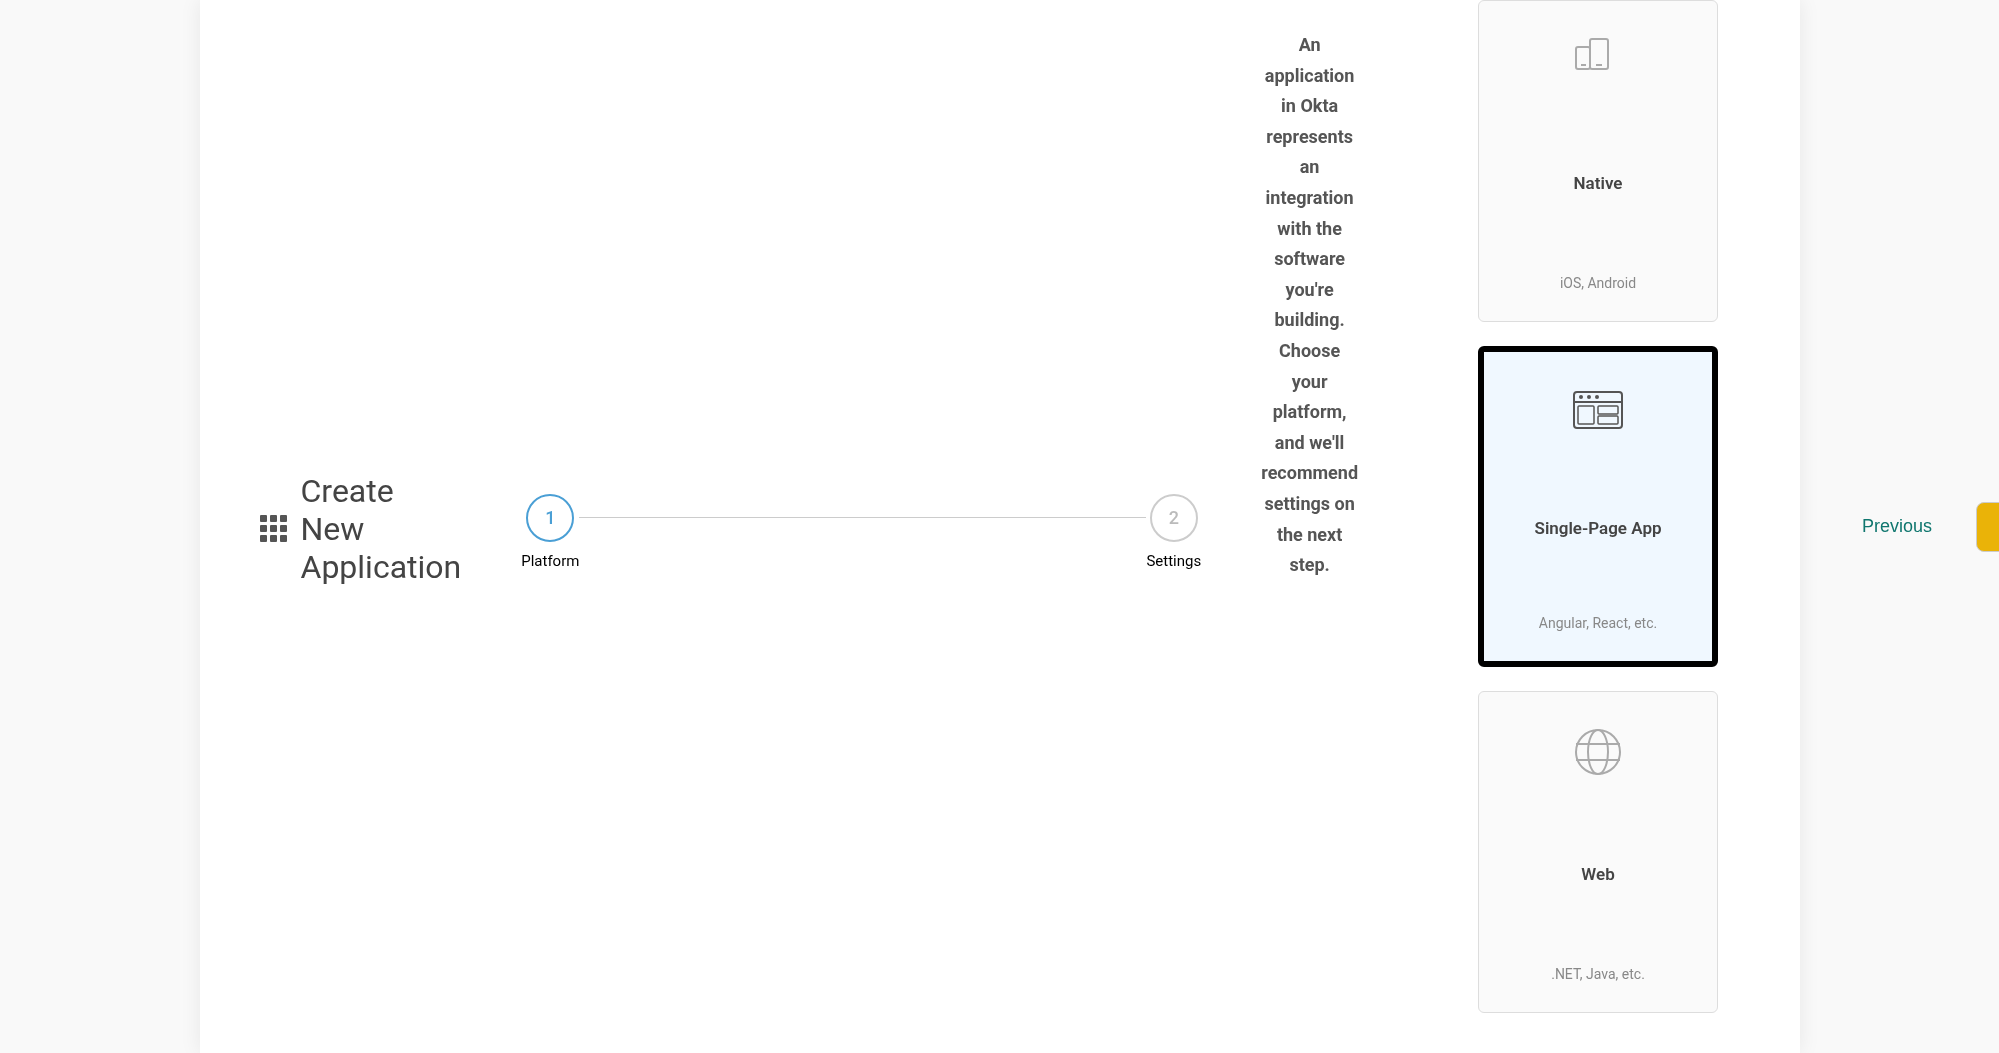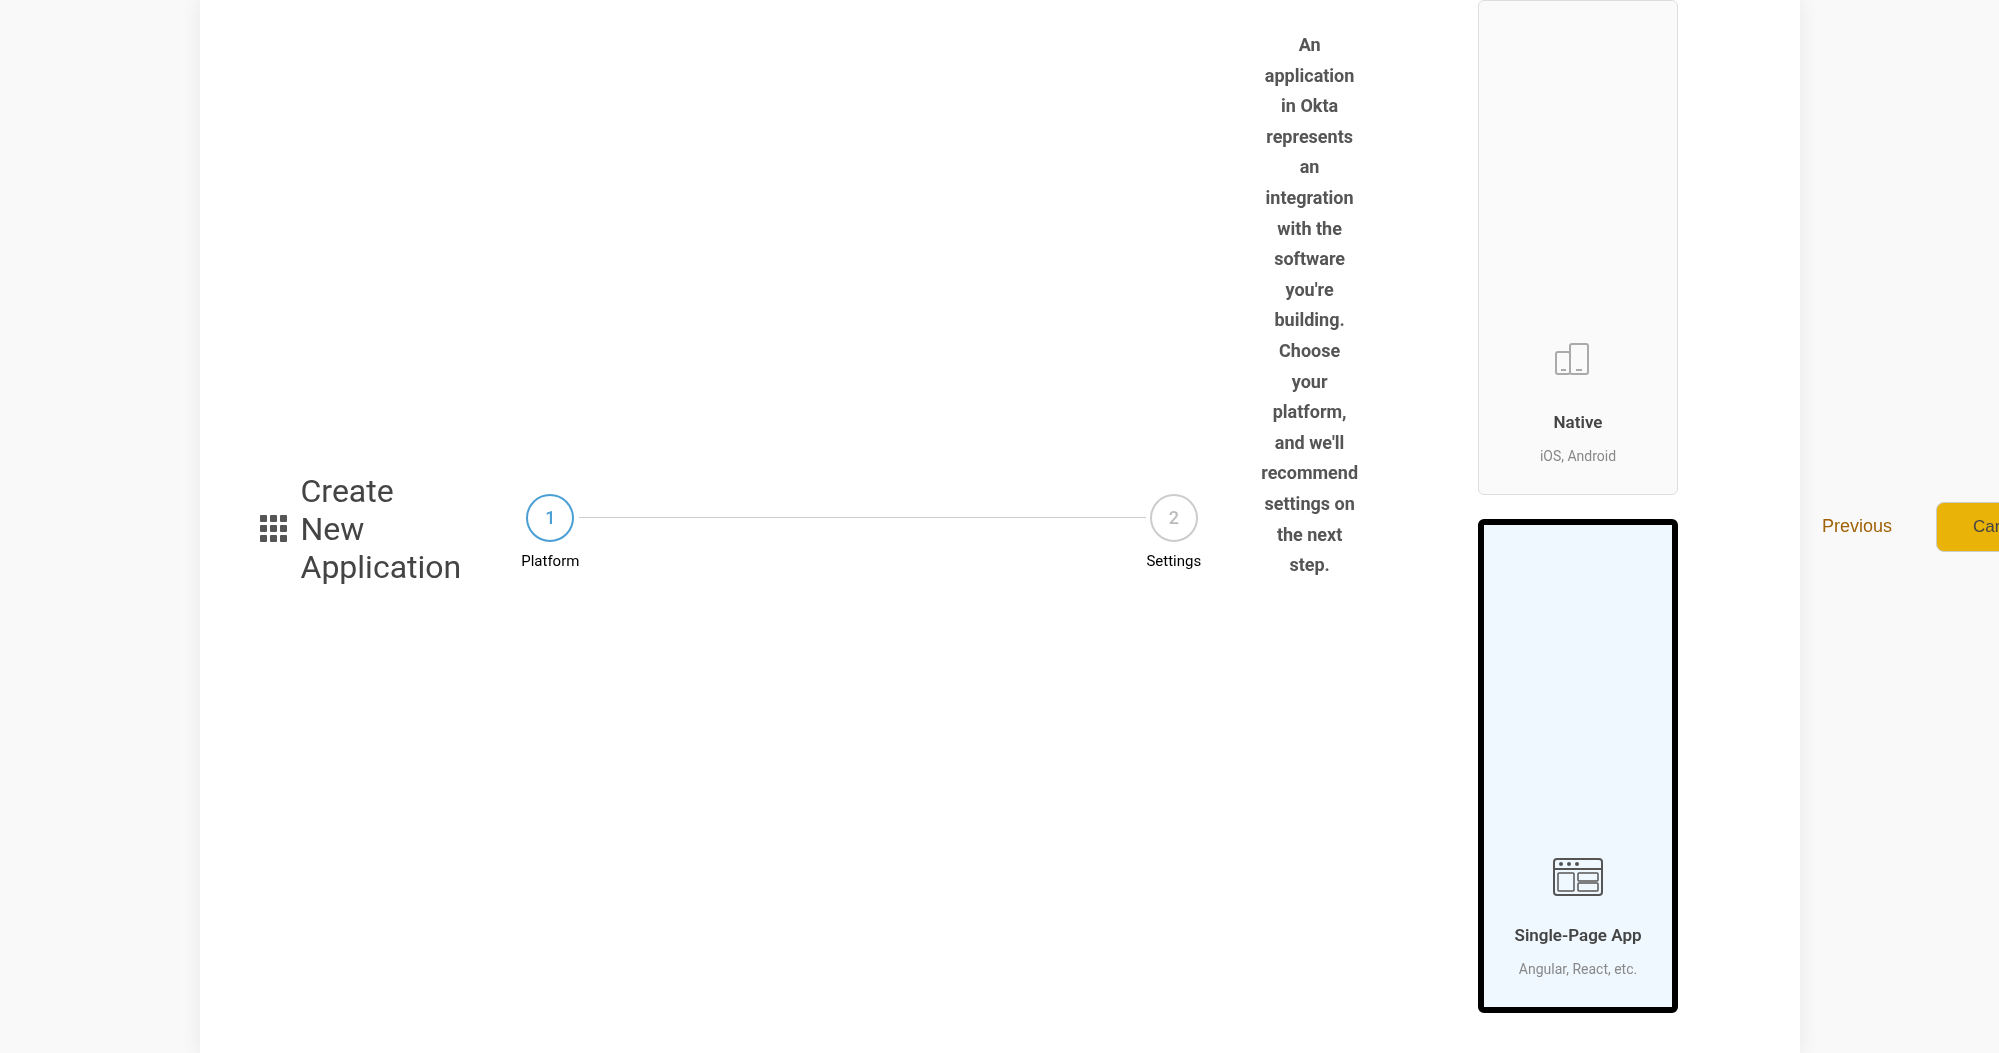--- a/index.html
+++ b/index.html
@@ -104,29 +104,29 @@
     }
     
     .cards-section {
       display: flex;
       justify-content: center;
       gap: 24px;
       padding: 0 60px 40px 60px;
       flex-wrap: wrap;
     }
     .card {
-      width: 200px;
+      width: 240px;
       min-height: 240px;
       border-radius: 6px;
       border: 1px solid #ddd;
       background: #fafafa;
       display: flex;
       flex-direction: column;
       align-items: center;
-      justify-content: flex-end;
+      justify-content: space-between;
       gap: 16px;
       cursor: pointer;
       padding: 30px 20px;
       transition: border-color 0.2s;
     }
     .card.selected {
       border: 6px solid #000000;
       background: #f0f8ff;
     }
     .card-icon {
@@ -163,21 +163,21 @@
       justify-content: space-between;
     }
     .footer-left {
       display: flex;
       gap: 20px;
       align-items: center;
     }
     .btn-previous {
       background: none;
       border: none;
-      color: #a16207;
+      color: #0f766e;
       font-size: 18px;
       cursor: pointer;
       padding: 14px 24px;
     }
     .btn-cancel {
       background: #eab308;
       border: 1px solid #ccc;
       color: #444;
       font-size: 17px;
       cursor: pointer;
@@ -293,20 +293,32 @@
 
           <rect x="10" y="24" width="16" height="18" rx="1" stroke="#555" stroke-width="1.5" fill="none"></rect>
           <rect x="30" y="24" width="20" height="8" rx="1" stroke="#555" stroke-width="1.5" fill="none"></rect>
           <rect x="30" y="34" width="20" height="8" rx="1" stroke="#555" stroke-width="1.5" fill="none"></rect>
         </svg>
       </div>
       <span class="card-title">Single-Page App</span>
       <span class="card-subtitle">Angular, React, etc.</span>
     </div>
 
+    <div class="card">
+      <div class="card-icon web-icon">
+        <svg viewBox="0 0 60 60" fill="none" xmlns="http://www.w3.org/2000/svg">
+          <circle cx="30" cy="30" r="22" stroke="#aaa" stroke-width="2"></circle>
+          <ellipse cx="30" cy="30" rx="10" ry="22" stroke="#aaa" stroke-width="2"></ellipse>
+          <line x1="8" y1="22" x2="52" y2="22" stroke="#aaa" stroke-width="2"></line>
+          <line x1="8" y1="38" x2="52" y2="38" stroke="#aaa" stroke-width="2"></line>
+        </svg>
+      </div>
+      <span class="card-title">Web</span>
+      <span class="card-subtitle">.NET, Java, etc.</span>
+    </div>
 
   </div>
 
   <div style="flex: 1;"></div>
 
   <div class="footer-divider"></div>
 
   <div class="footer">
     <div class="footer-left">
       <button class="btn-previous">Previous</button>

